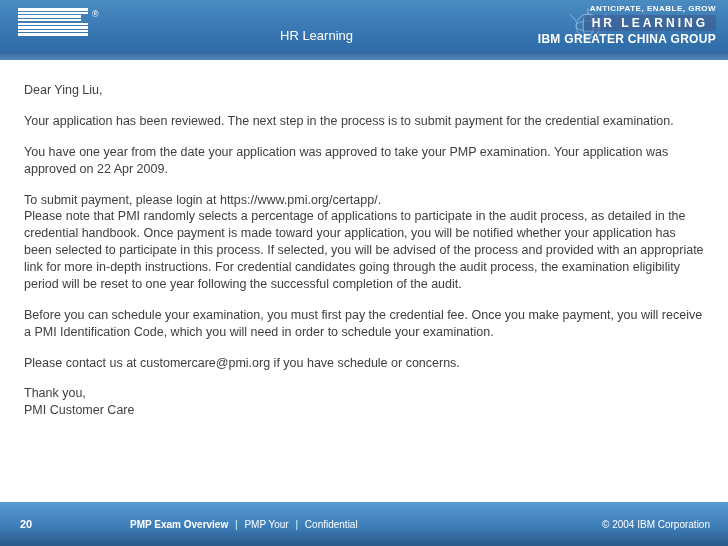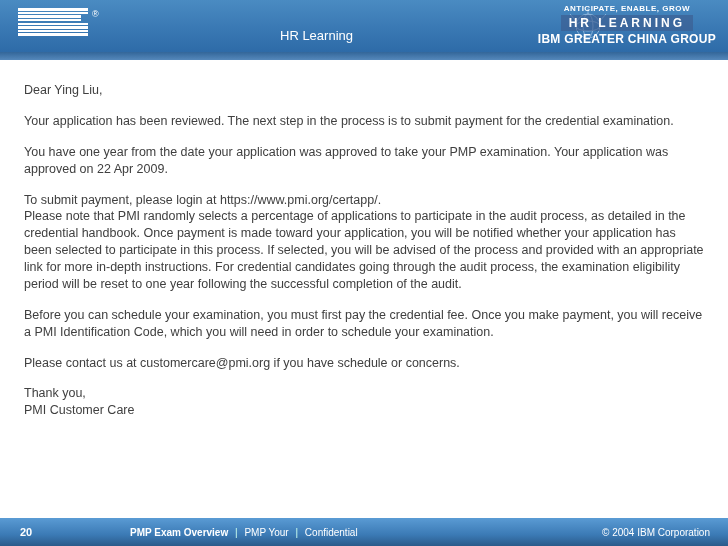--- a/index.html
+++ b/index.html
@@ -26,35 +26,35 @@
     .ibm-bar:nth-child(3) { width: 90%; }
     .ibm-bar:nth-child(4) { width: 90%; }
     .ibm-bar:nth-child(5) { width: 100%; }
     .ibm-bar:nth-child(6) { width: 100%; }
     .ibm-bar:nth-child(7) { width: 100%; }
     .ibm-bar:nth-child(8) { width: 100%; }
     .reg { color: #fff; font-size: 9px; margin-left: 4px; margin-top: -16px; }
     
     .hr-learning { position: absolute; left: 280px; top: 28px; color: #fff; font-size: 13px; }
     
-    .top-right { position: absolute; right: 12px; top: 4px; text-align: center; color: #fff; }
+    .top-right { position: absolute; right: 12px; top: 4px; text-align: right; color: #fff; }
     .tagline { font-size: 8px; font-weight: bold; letter-spacing: 0.5px; }
     .hr-big { font-size: 12px; font-weight: bold; letter-spacing: 3px; background: rgba(60,90,140,0.6); padding: 1px 8px; display: inline-block; margin: 1px 0; }
     .region { font-size: 12px; font-weight: bold; letter-spacing: 0.3px; }
     
     .graphic { position: absolute; right: 120px; top: 6px; width: 40px; height: 40px; opacity: 0.7; }
     
     .subhead { height: 8px; background: linear-gradient(to bottom, #336699, #5588bb); }
     
     .body-area { padding: 22px 24px 0 24px; font-size: 12.5px; line-height: 1.35; color: #404040; }
     .para { margin-bottom: 14px; }
     .para.tight { margin-bottom: 0; }
     
     .footer {
-      position: absolute; bottom: 0; left: 0; right: 0; height: 28px;
+      position: absolute; bottom: 0; left: 0; right: 0; height: 44px;
       background: linear-gradient(to bottom, #5a9bd4 0%, #3b7ab5 60%, #2a5a8a 100%);
       display: flex; align-items: center; color: #fff; font-size: 10px;
     }
     .page-num { position: absolute; left: 20px; font-weight: bold; font-size: 11px; }
     .footer-text { position: absolute; left: 130px; }
     .footer-text .bold { font-weight: bold; }
     .footer-text .sep { margin: 0 4px; color: #cfe; }
     .copyright { position: absolute; right: 18px; font-size: 10px; }
   </style>
 </head>

